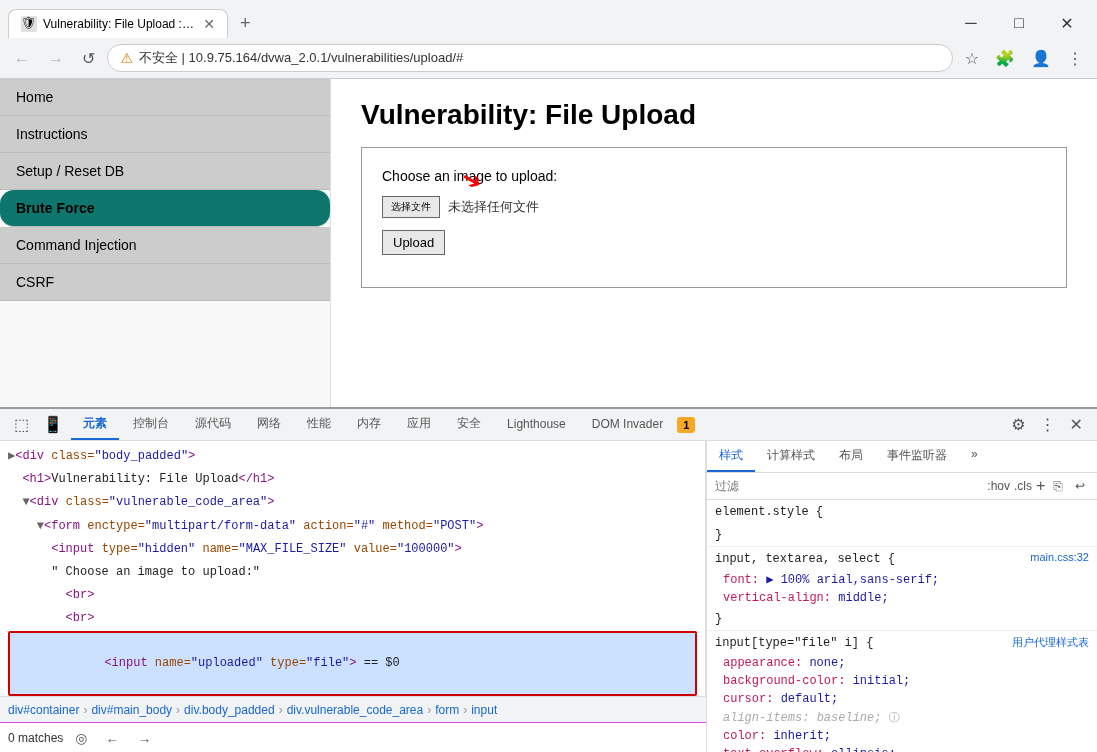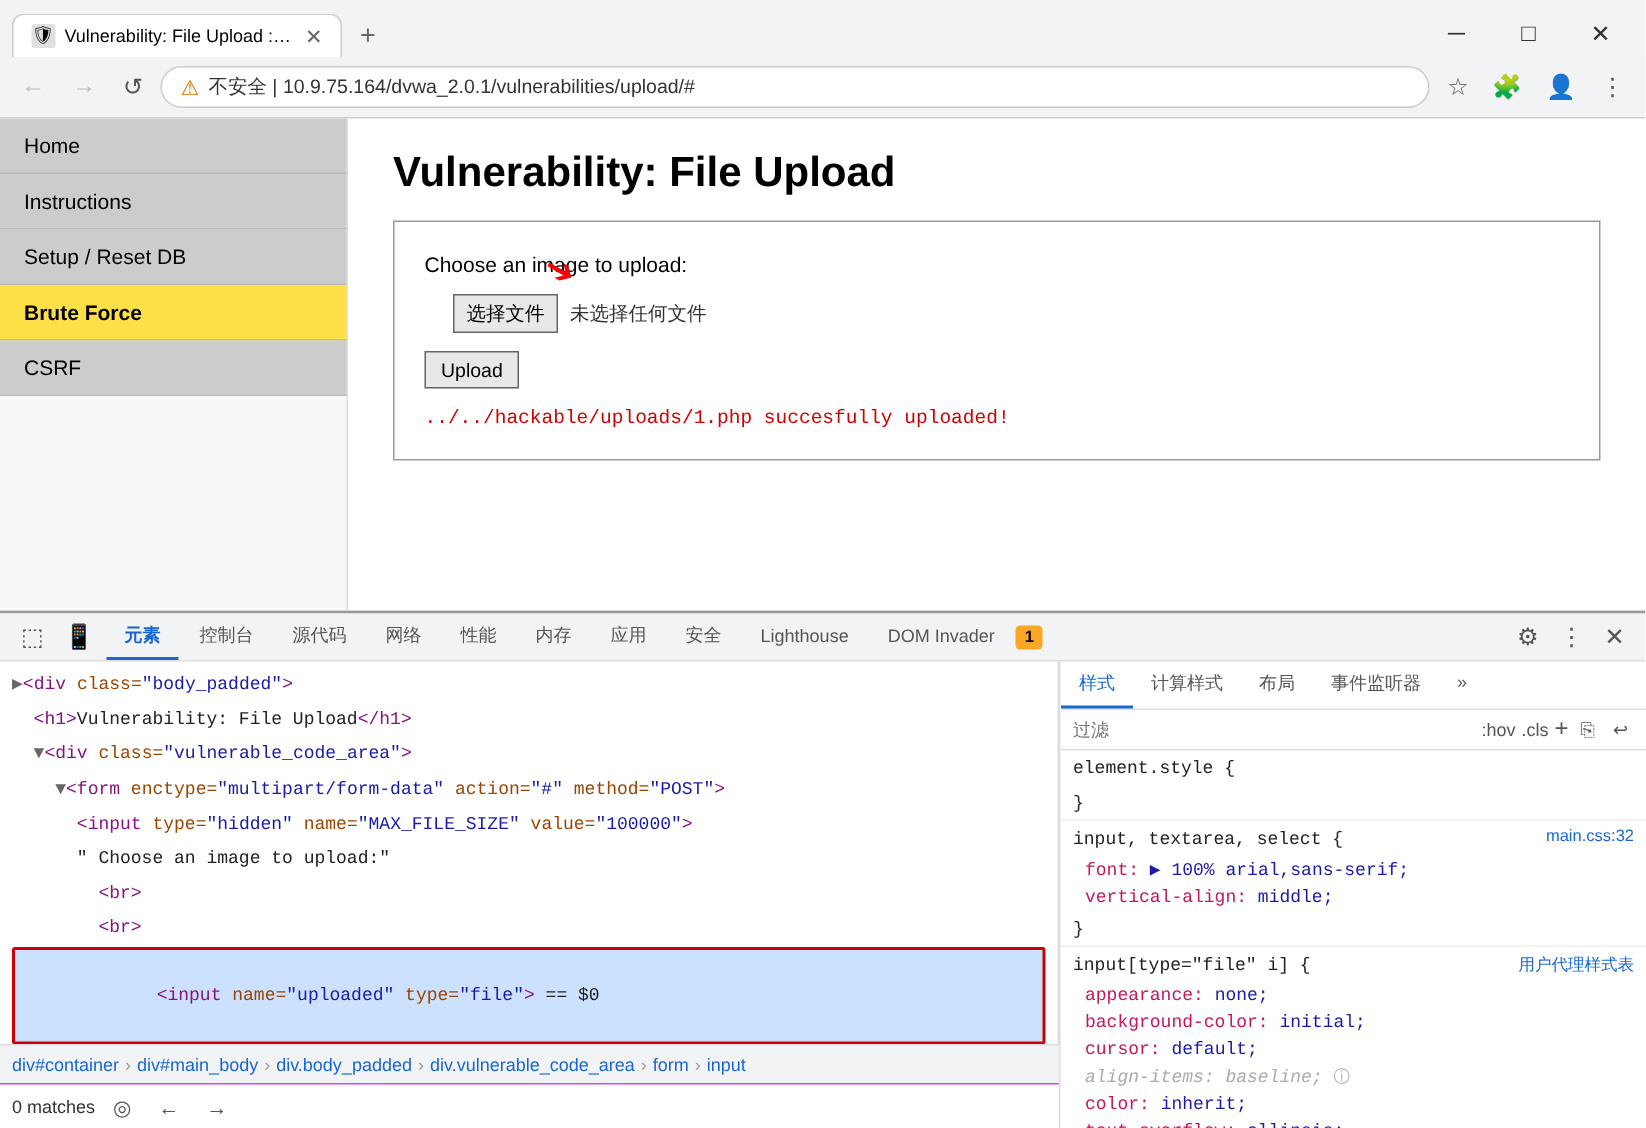--- a/index.html
+++ b/index.html
@@ -19,31 +19,31 @@
     .nav-bar { display: flex; align-items: center; padding: 6px 8px; gap: 6px; background: #f1f3f4; }
     .nav-btn { background: none; border: none; cursor: pointer; padding: 4px 6px; border-radius: 50%; font-size: 16px; color: #555; }
     .nav-btn.disabled { color: #bbb; cursor: default; }
     .address-bar { flex: 1; display: flex; align-items: center; background: #fff; border: 1px solid #ccc; border-radius: 20px; padding: 4px 12px; gap: 6px; font-size: 13px; }
     .address-bar .lock-icon { color: #e07000; font-size: 14px; }
     .address-text { flex: 1; color: #333; font-size: 13px; }
     .nav-actions { display: flex; gap: 4px; }
     .nav-action-btn { background: none; border: none; cursor: pointer; padding: 4px 6px; border-radius: 50%; font-size: 16px; color: #555; }
 
     
-    .sidebar { width: 232px; background: #f8f8f8; border-right: 1px solid #ddd; flex-shrink: 0; }
+    .sidebar { width: 331px; background: #f8f8f8; border-right: 1px solid #ddd; flex-shrink: 0; }
     .sidebar-item { display: block; padding: 10px 16px; background: #ccc; color: #000; text-decoration: none; font-size: 14px; font-weight: normal; border-bottom: 1px solid #bbb; cursor: pointer; }
-    .sidebar-section { display: block; padding: 10px 16px; background: #fde047; color: #000; font-size: 14px; font-weight: bold; border-bottom: 1px solid #bbb; cursor: pointer; }
+    .sidebar-section { display: block; padding: 10px 16px; background: #0f766e; color: #000; font-size: 14px; font-weight: bold; border-bottom: 1px solid #bbb; cursor: pointer; border-radius: 14px; }
 
     
     .main-content { flex: 1; padding: 20px 30px; overflow-y: auto; background: #fff; }
     .page-title { font-size: 28px; font-weight: bold; color: #000; margin-bottom: 16px; font-family: Arial, sans-serif; }
     .content-box { border: 1px solid #999; padding: 20px; }
     .upload-label { font-size: 14px; margin-bottom: 12px; color: #000; }
     .file-input-row { display: flex; align-items: center; gap: 8px; margin-bottom: 12px; }
-    .choose-file-btn { padding: 3px 8px; border: 1px solid #666; background: #e8e8e8; cursor: pointer; font-size: 13px; margin-left: 19px; }
+    .choose-file-btn { padding: 3px 8px; border: 1px solid #666; background: #e8e8e8; cursor: pointer; font-size: 10px; }
     .no-file-text { font-size: 13px; color: #333; }
     .upload-btn { padding: 4px 10px; border: 1px solid #666; background: #e8e8e8; cursor: pointer; font-size: 13px; display: block; margin-bottom: 12px; }
     .success-msg { font-family: 'Courier New', monospace; color: #c00; font-size: 13px; }
 
     
     .devtools { height: 345px; border-top: 2px solid #999; background: #fff; display: flex; flex-direction: column; }
     .devtools-tabs-bar { display: flex; align-items: center; background: #f1f3f4; border-bottom: 1px solid #ddd; padding: 0 8px; gap: 2px; }
     .devtools-tab { padding: 6px 12px; font-size: 12px; cursor: pointer; color: #555; border-bottom: 2px solid transparent; }
     .devtools-tab.active { color: #1967d2; border-bottom: 2px solid #1967d2; font-weight: bold; }
     .dt-tool-btn { background: none; border: none; cursor: pointer; padding: 4px 6px; font-size: 16px; color: #555; }
@@ -133,37 +133,37 @@
     </div>
   </div>
 
   <div style="display:flex; flex:1; overflow:hidden; position:relative;">
 
     <div class="sidebar">
       <a class="sidebar-item">Home</a>
       <a class="sidebar-item">Instructions</a>
       <a class="sidebar-item">Setup / Reset DB</a>
       <a class="sidebar-section">Brute Force</a>
+      <a class="sidebar-item">Command Injection</a>
       <a class="sidebar-item">CSRF</a>
     </div>
 
     <div class="main-content">
       <h1 class="page-title">Vulnerability: File Upload</h1>
       <div class="content-box">
         <div class="upload-label">Choose an image to upload:</div>
         <div style="position:relative;">
 
           <div style="position:absolute; top:-30px; left:80px; color:red; font-size:24px; transform:rotate(30deg);">➔</div>
           <div class="file-input-row">
             <button class="choose-file-btn">选择文件</button>
             <span class="no-file-text">未选择任何文件</span>
           </div>
         </div>
         <button class="upload-btn">Upload</button>
-        <div class="success-msg">../../hackable/uploads/1.php succesfully uploaded!</div>
       </div>
     </div>
   </div>
 
   <div class="devtools">
 
     <div class="devtools-tabs-bar">
       <button class="dt-tool-btn">⬚</button>
       <button class="dt-tool-btn">📱</button>
       <span class="devtools-tab active">元素</span>

